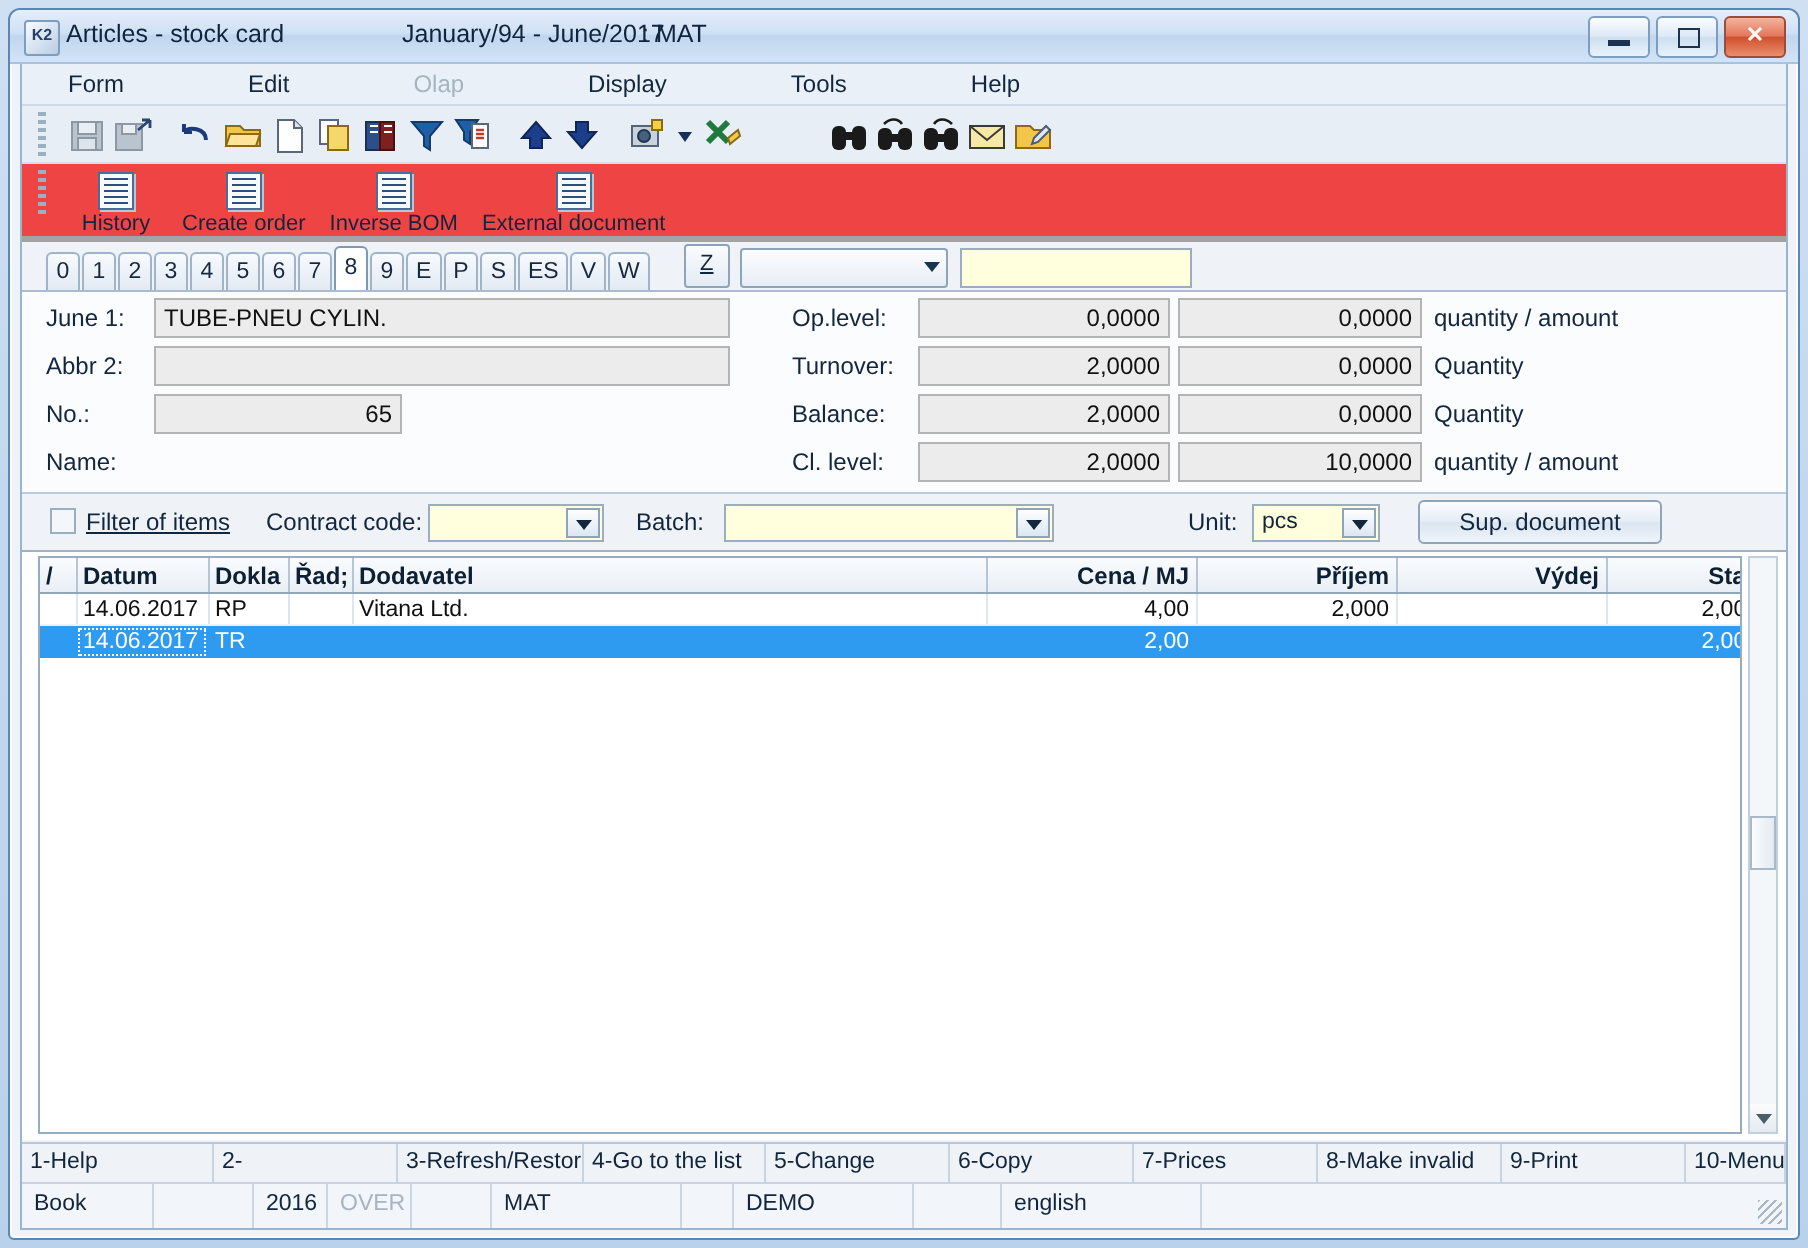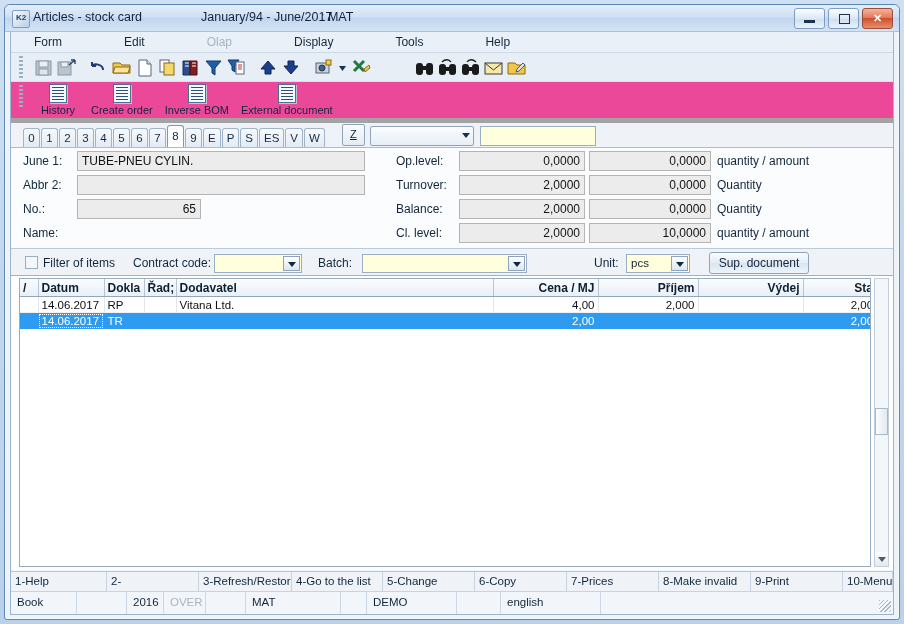--- a/index.html
+++ b/index.html
@@ -73,22 +73,22 @@
   .toolbar1{
     height:28px;background:#e7eef6;border-bottom:1px solid #d5e0ec;
     display:flex;align-items:center;padding-left:22px;position:relative;
   }
   .tb-ico{width:21px;height:21px;margin-right:2px;position:relative;display:inline-block;}
   .tb-sep{width:9px;}
   .gripper{position:absolute;left:8px;top:3px;width:4px;height:22px;
     background:repeating-linear-gradient(to bottom,#9ab0c6 0 2px,transparent 2px 4px);}
   
   .toolbar2{
-    height:36px;background:#ec4899;border-bottom:5px solid #a3a3a3;
-    display:flex;align-items:flex-start;padding-left:22px;position:relative;
+    height:36px;background:#ef4444;border-bottom:3px solid #a3a3a3;
+    display:flex;align-items:flex-end;padding-left:22px;position:relative;
   }
   .bigbtn{
     width:auto;min-width:42px;text-align:center;padding:1px 4px 0 4px;margin-right:4px;
     font-size:11px;color:#11263c;cursor:default;
   }
   .bigbtn .doc{
     width:16px;height:17px;margin:1px auto 0 auto;background:#f6f9fd;
     border:1px solid #4a6d99;position:relative;box-shadow:1px 1px 0 #b7c7d8;
   }
   .bigbtn .doc:before{
@@ -161,21 +161,21 @@
   }
   .fb-combo .btn{
     position:absolute;right:1px;top:1px;width:17px;height:15px;
     background:linear-gradient(to bottom,#fdfeff,#dde7f1);border:1px solid #8ea4ba;box-sizing:border-box;
   }
   .fb-combo .btn:after{
     content:"";position:absolute;left:4px;top:5px;width:0;height:0;
     border-left:4px solid transparent;border-right:4px solid transparent;border-top:5px solid #12273d;
   }
   .supbtn{
-    position:absolute;top:3px;height:22px;width:100px;
+    position:absolute;top:3px;height:22px;width:122px;
     background:linear-gradient(to bottom,#fbfcfe,#e4ecf5 50%,#dae5f0 51%,#eef4fa);
     border:1px solid #8ea4ba;border-radius:3px;box-sizing:border-box;
     font-size:12px;color:#12273d;text-align:center;line-height:20px;cursor:default;
   }
 
   
   .gridwrap{
     position:absolute;left:0;right:0;top:243px;bottom:44px;background:#ffffff;
     border-top:1px solid #9db2c6;
   }
@@ -480,21 +480,21 @@
         <span class="frm-label" style="left:706px;top:54px;">Quantity</span>
 
         <span class="frm-label" style="left:385px;top:78px;">Cl. level:</span>
         <span class="frm-inp ro-num" style="left:448px;top:75px;width:126px;">2,0000</span>
         <span class="frm-inp ro-num" style="left:578px;top:75px;width:122px;">10,0000</span>
         <span class="frm-label" style="left:706px;top:78px;">quantity / amount</span>
       </div>
 
       <div class="filterbar">
         <span class="chk" style="left:14px;top:7px;"></span>
-        <span class="fb-label" style="left:32px;">Filter of items</span>
+        <span class="fb-label" style="left:32px;text-decoration:underline;">Filter of items</span>
         <span class="fb-label" style="left:122px;">Contract code:</span>
         <span class="fb-combo" style="left:203px;width:88px;">
           <span class="btn"></span>
         </span>
         <span class="fb-label" style="left:307px;">Batch:</span>
         <span class="fb-combo" style="left:351px;width:165px;">
           <span class="btn"></span>
         </span>
         <span class="fb-label" style="left:583px;">Unit:</span>
         <span class="fb-combo" style="left:615px;width:64px;padding-left:4px;line-height:17px;font-size:11.5px;color:#11263c;">

